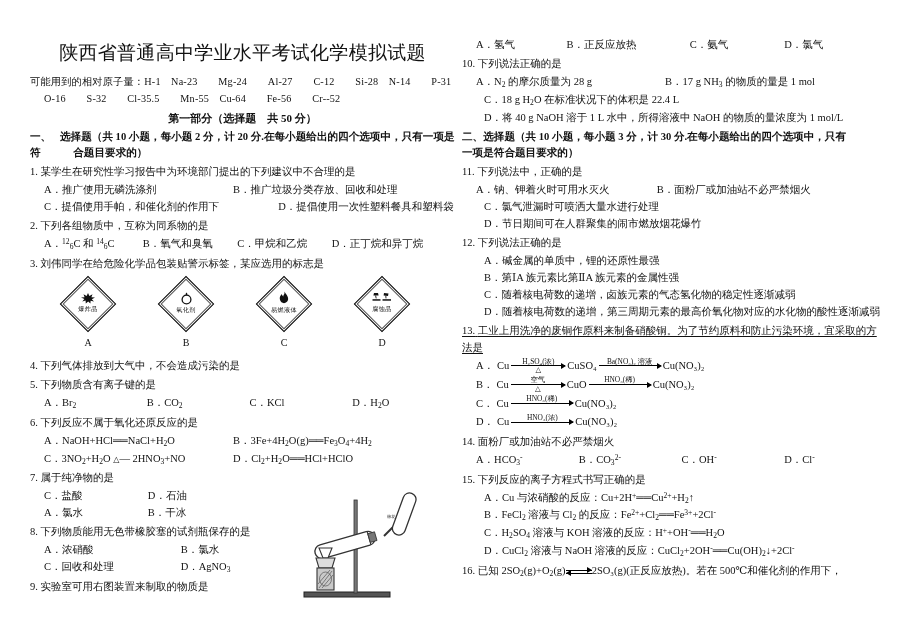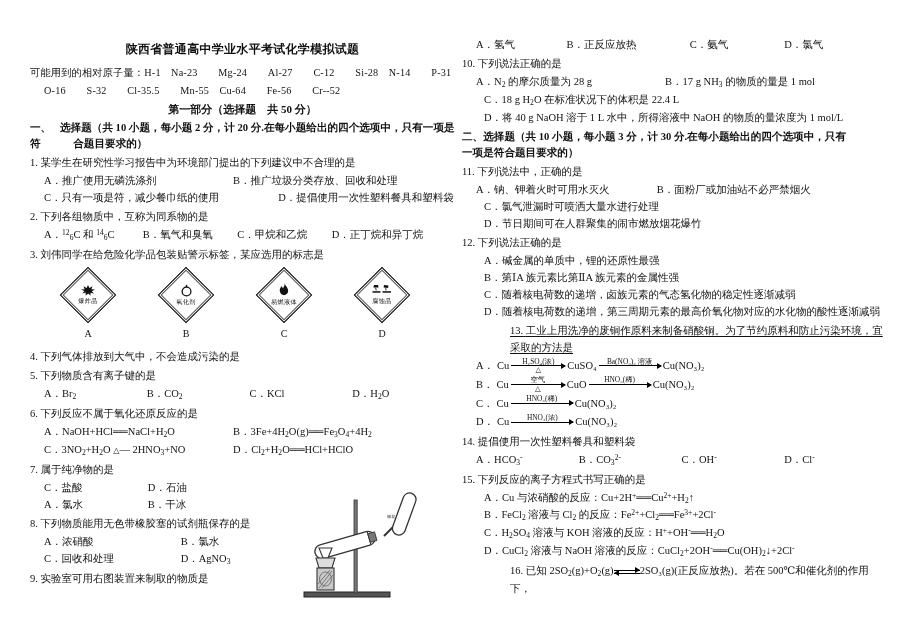--- a/index.html
+++ b/index.html
@@ -23,22 +23,22 @@
   .col {
     position: absolute;
     top: 36px;
     width: 425px;
   }
   .col-left  { left: 30px; }
   .col-right { left: 462px; }
 
   .doc-title {
     text-align: center;
-    font-weight: bold;
-    font-size: 12px;
+    font-weight: normal;
+    font-size: 19px;
     letter-spacing: .3px;
     margin: 6px 0 9px 0;
     line-height: 1.2;
   }
   .line {
     font-size: 10.5px;
     line-height: 1.62;
     margin: 0 0 1px 0;
     white-space: nowrap;
   }
@@ -61,21 +61,21 @@
   }
   .sec-head .idx { display: inline-block; width: 30px; }
   .sec-head .ind { display: inline-block; padding-left: 30px; }
 
   .q {
     font-size: 10.5px;
     line-height: 1.62;
     margin-top: 2px;
   }
   .q-stem { white-space: nowrap; }
-  .q-stem.w { white-space: normal; margin-left: 48px; }
+  .q-stem.w { white-space: normal; }
   .opts { margin-top: 1px; }
   .opt-row {
     display: flex;
     font-size: 10.5px;
     line-height: 1.62;
     padding-left: 14px;
   }
   .opt-row.r4 > span { width: 25%; }
   .opt-row.r2b > span:first-child { width: 46%; }
   .opt-row.r2n > span:first-child { width: 57%; }
@@ -193,21 +193,21 @@
 
     <div class="q">
       <div class="q-stem"><span>1.</span>
         <span>某学生在研究性学习报告中为环境部门提出的下列建议中不合理的是</span></div>
       <div class="opts">
         <div class="opt-row r2b">
           <span>A．推广使用无磷洗涤剂</span>
           <span>B．推广垃圾分类存放、回收和处理</span>
         </div>
         <div class="opt-row r2n">
-          <span>C．只有一项是符，减少餐巾纸的使用</span>
+          <span>C．提倡使用手帕，和催化剂的作用下</span>
           <span>D．提倡使用一次性塑料餐具和塑料袋</span>
         </div>
       </div>
     </div>
 
     <div class="q">
       <div class="q-stem"><span>2.</span>
         <span>下列各组物质中，互称为同系物的是</span></div>
       <div class="opts">
         <div class="opt-row">
@@ -513,21 +513,21 @@
           <span class="top">HNO₃(浓)</span>
           <span class="bar"></span>
           <span class="bot"></span>
         </span>
         <span>Cu(NO₃)₂</span>
       </div>
     </div>
 
     <div class="q">
       <div class="q-stem"><span>14.</span>
-        <span>提倡使用一次性塑料餐具和塑料袋</span></div>
+        <span>面粉厂或加油站不必严禁烟火</span></div>
       <div class="opts">
         <div class="opt-row r4">
           <span>A．HCO<sub>3</sub><sup>-</sup></span>
           <span>B．CO<sub>3</sub><sup>2-</sup></span>
           <span>C．OH<sup>-</sup></span>
           <span>D．Cl<sup>-</sup></span>
         </div>
       </div>
     </div>
 

